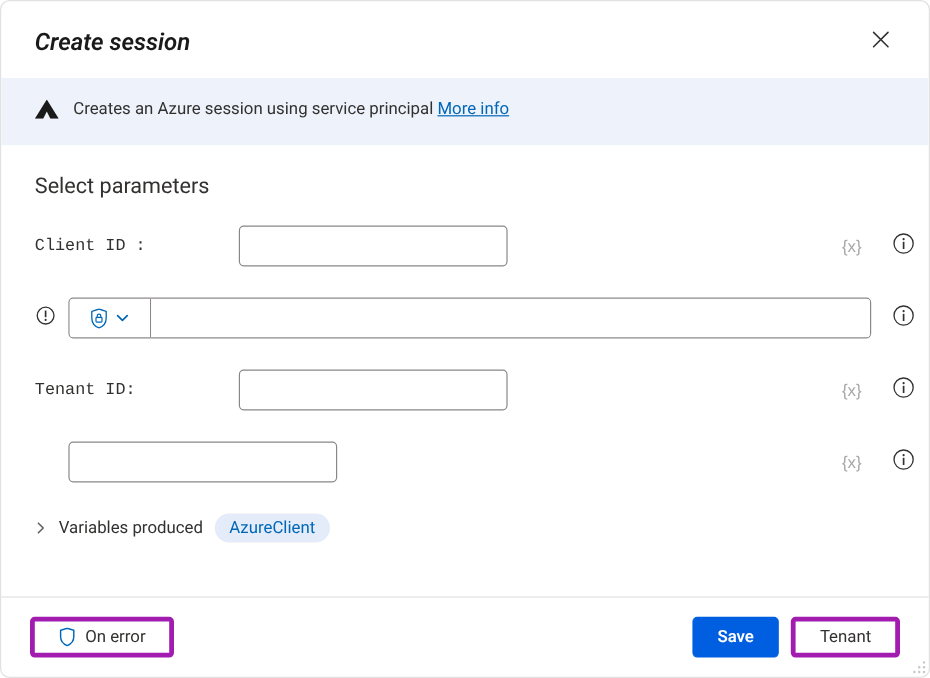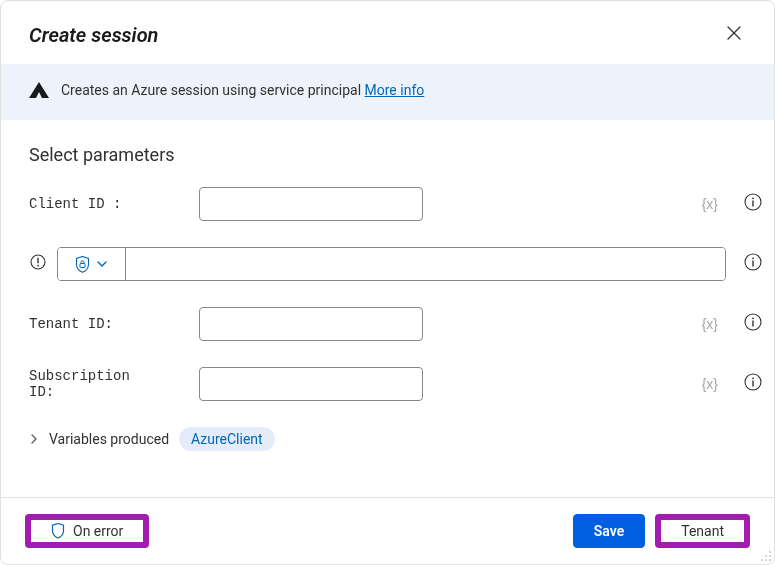--- a/index.html
+++ b/index.html
@@ -30,21 +30,21 @@
 
     .vars-produced { display: flex; align-items: center; gap: 10px; margin-top: 8px; }
     .chevron-right { cursor: pointer; }
     .vars-label { font-size: 14px; color: #323130; }
     .var-pill { background: #e3ecf8; color: #0067b8; font-size: 14px; padding: 4px 12px; border-radius: 12px; }
 
     .footer { border-top: 1px solid #e1e1e1; padding: 16px 24px; display: flex; align-items: center; justify-content: space-between; position: relative; }
     .footer-left { display: flex; }
     .footer-right { display: flex; gap: 10px; }
     .btn { height: 34px; padding: 0 20px; border-radius: 4px; font-size: 14px; cursor: pointer; font-family: inherit; display: inline-flex; align-items: center; gap: 8px; }
-    .btn-secondary { background: #fff; border: 6px solid #a21caf; color: #323130; }
+    .btn-secondary { background: #fff; border: 4px solid #a21caf; color: #323130; }
     .btn-primary { background: #005fe0; border: 1px solid #005fe0; color: #fff; font-weight: 600; }
     .resize-grip { position: absolute; right: 2px; bottom: 2px; width: 12px; height: 12px; opacity: 0.35; }
   </style>
 </head>
 <body>
 
 <div class="header">
   <h1>Create session</h1>
   <button class="close-btn">
     <svg width="16" height="16" viewBox="0 0 16 16">
@@ -127,21 +127,20 @@
     <span class="info-icon">
       <svg width="18" height="18" viewBox="0 0 18 18">
           <circle cx="9" cy="9" r="8" stroke="#323130" stroke-width="1.1" fill="none"></circle>
           <circle cx="9" cy="5.3" r="0.9" fill="#323130"></circle>
           <rect x="8.3" y="7.5" width="1.4" height="6" fill="#323130"></rect>
         </svg>
     </span>
   </div>
 
   <div class="param-row">
-    <div class="param-label">Subscription ID:</div>
     <div class="label-warn"></div>
     <div class="input-with-var">
       <input type="text" class="text-input" value="" style="">
       <span class="var-indicator">{x}</span>
     </div>
     <span class="info-icon">
       <svg width="18" height="18" viewBox="0 0 18 18">
           <circle cx="9" cy="9" r="8" stroke="#323130" stroke-width="1.1" fill="none"></circle>
           <circle cx="9" cy="5.3" r="0.9" fill="#323130"></circle>
           <rect x="8.3" y="7.5" width="1.4" height="6" fill="#323130"></rect>

